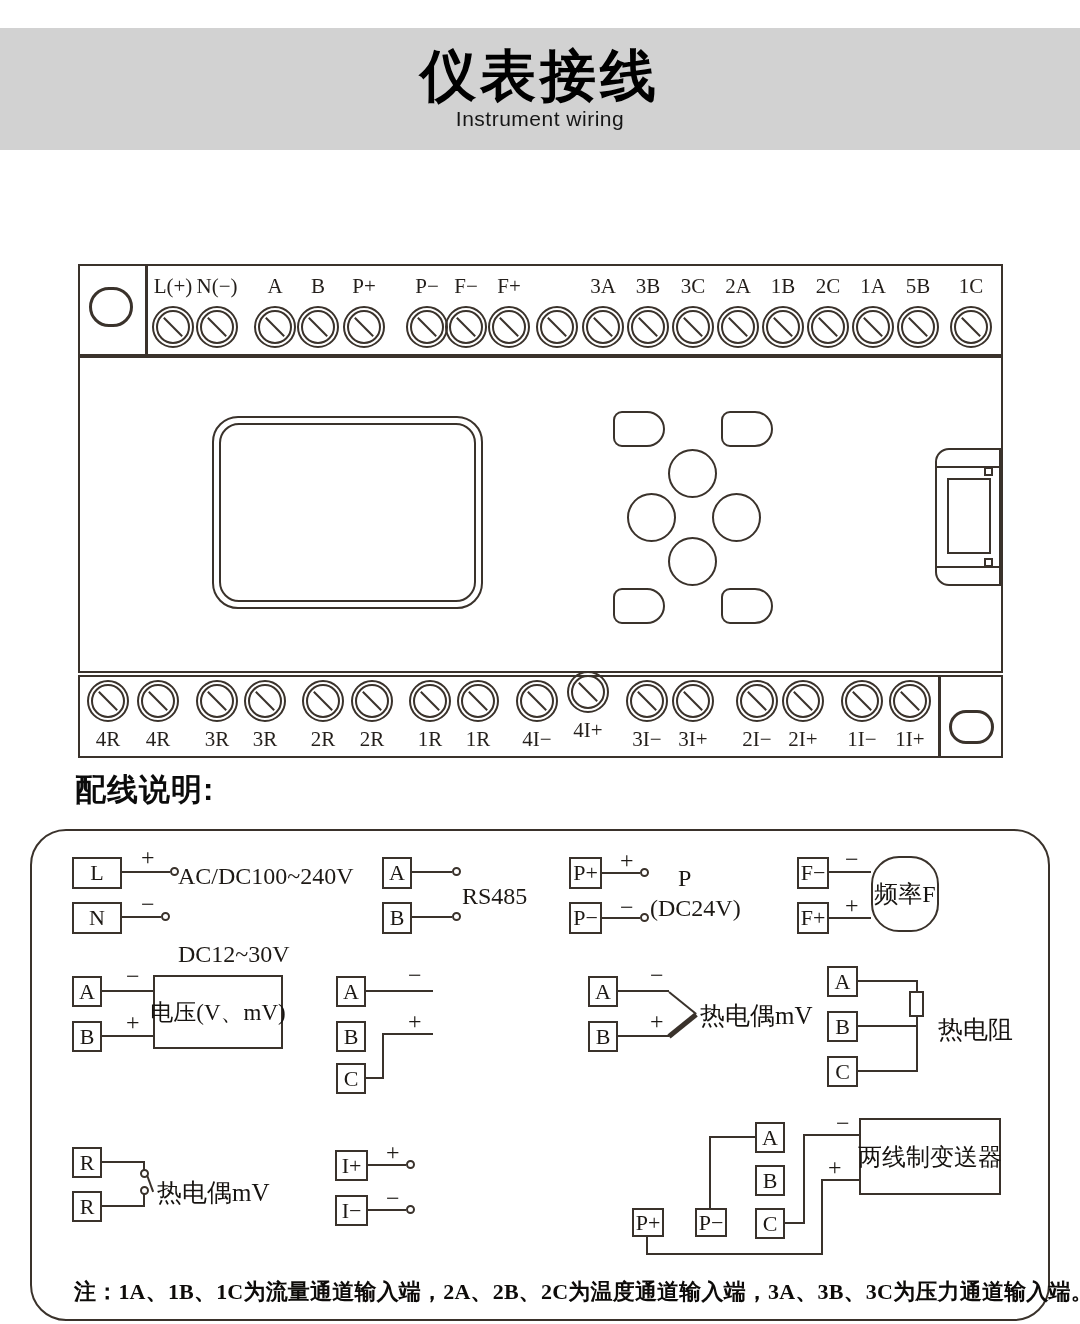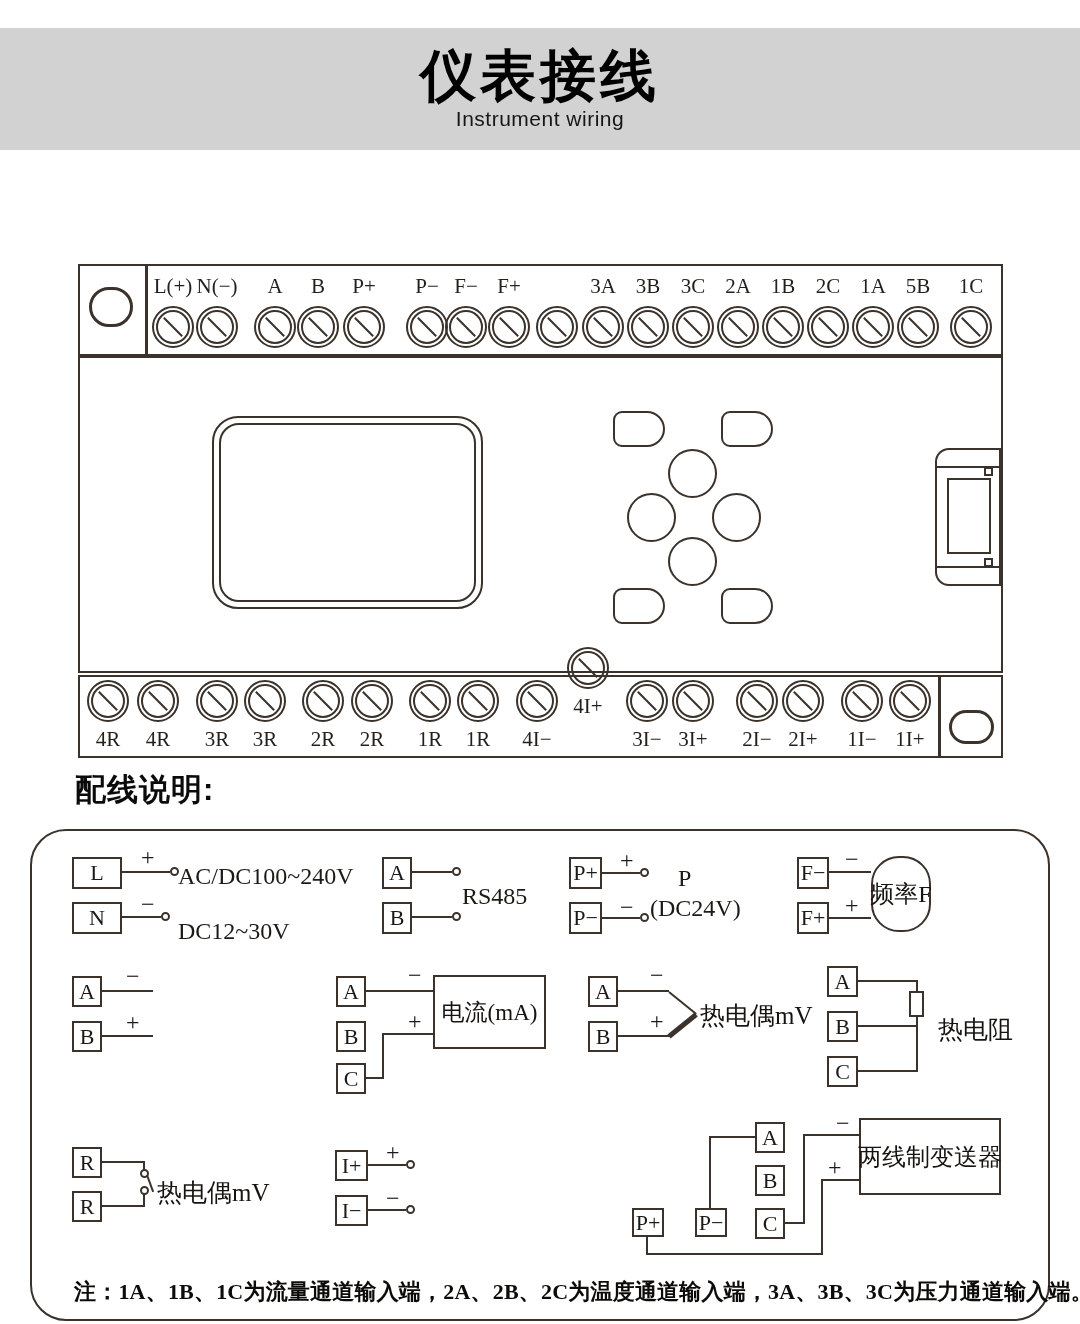--- a/index.html
+++ b/index.html
@@ -174,21 +174,21 @@
       <div class="term-label">1R</div>
     </div>
   <div class="term t-bot" style="left:454px;top:669px;">
       <div class="screw"></div>
       <div class="term-label">1R</div>
     </div>
   <div class="term t-bot" style="left:513px;top:669px;">
       <div class="screw"></div>
       <div class="term-label">4I−</div>
     </div>
-  <div class="term t-bot" style="left:564px;top:636px;">
+  <div class="term t-bot" style="left:564px;top:660px;">
       <div class="screw"></div>
       <div class="term-label">4I+</div>
     </div>
   <div class="term t-bot" style="left:623px;top:669px;">
       <div class="screw"></div>
       <div class="term-label">3I−</div>
     </div>
   <div class="term t-bot" style="left:669px;top:669px;">
       <div class="screw"></div>
       <div class="term-label">3I+</div>
@@ -237,21 +237,21 @@
 
   <div class="tbox" style="left:72px;top:846px;width:50px;height:32px;">L</div>
   <div class="hl" style="left:122px;top:860px;width:48px;"></div>
   <div class="sign" style="left:141px;top:834px;">+</div>
   <div class="node" style="left:170px;top:856px;"></div>
   <div class="tbox" style="left:72px;top:891px;width:50px;height:32px;">N</div>
   <div class="hl" style="left:122px;top:905px;width:39px;"></div>
   <div class="sign" style="left:141px;top:881px;">−</div>
   <div class="node" style="left:161px;top:901px;"></div>
   <div class="stext" style="left:178px;top:852px;">AC/DC100~240V</div>
-  <div class="stext" style="left:178px;top:907px;">DC12~30V</div>
+  <div class="stext" style="left:178px;top:930px;">DC12~30V</div>
 
   <div class="tbox" style="left:382px;top:846px;width:30px;height:32px;">A</div>
   <div class="hl" style="left:412px;top:860px;width:40px;"></div>
   <div class="node" style="left:452px;top:856px;"></div>
   <div class="tbox" style="left:382px;top:891px;width:30px;height:32px;">B</div>
   <div class="hl" style="left:412px;top:905px;width:40px;"></div>
   <div class="node" style="left:452px;top:901px;"></div>
   <div class="stext" style="left:462px;top:872px;">RS485</div>
 
   <div class="tbox" style="left:569px;top:846px;width:33px;height:32px;">P+</div>
@@ -264,39 +264,39 @@
   <div class="node" style="left:640px;top:902px;"></div>
   <div class="stext" style="left:678px;top:854px;">P</div>
   <div class="stext" style="left:650px;top:884px;">(DC24V)</div>
 
   <div class="tbox" style="left:797px;top:846px;width:32px;height:32px;">F−</div>
   <div class="hl" style="left:829px;top:860px;width:42px;"></div>
   <div class="sign" style="left:845px;top:836px;">−</div>
   <div class="tbox" style="left:797px;top:891px;width:32px;height:32px;">F+</div>
   <div class="hl" style="left:829px;top:906px;width:42px;"></div>
   <div class="sign" style="left:845px;top:882px;">+</div>
-  <div class="devbig" style="left:871px;top:845px;width:60px;height:76px;font-size:24px;border-radius:28px;">频率F</div>
+  <div class="devbig" style="left:871px;top:845px;width:68px;height:76px;font-size:24px;border-radius:28px;">频率F</div>
 
   <div class="tbox" style="left:72px;top:965px;width:30px;height:31px;">A</div>
   <div class="hl" style="left:102px;top:979px;width:51px;"></div>
   <div class="sign" style="left:126px;top:953px;">−</div>
   <div class="tbox" style="left:72px;top:1010px;width:30px;height:31px;">B</div>
   <div class="hl" style="left:102px;top:1024px;width:51px;"></div>
   <div class="sign" style="left:126px;top:999px;">+</div>
+  <div class="devbig" style="left:153px;top:964px;width:130px;height:74px;font-size:23px;">电压(V、mV)</div>
 
   <div class="tbox" style="left:336px;top:965px;width:30px;height:31px;">A</div>
   <div class="hl" style="left:366px;top:979px;width:67px;"></div>
   <div class="sign" style="left:408px;top:952px;">−</div>
   <div class="tbox" style="left:336px;top:1010px;width:30px;height:31px;">B</div>
   <div class="tbox" style="left:336px;top:1052px;width:30px;height:31px;">C</div>
   <div class="hl" style="left:366px;top:1066px;width:18px;"></div>
   <div class="vl" style="left:382px;top:1022px;height:46px;"></div>
   <div class="hl" style="left:382px;top:1022px;width:51px;"></div>
   <div class="sign" style="left:408px;top:998px;">+</div>
-  <div class="devbig" style="left:433px;top:964px;width:113px;height:74px;font-size:23px;">电流(mA)</div>
 
   <div class="tbox" style="left:588px;top:965px;width:30px;height:31px;">A</div>
   <div class="hl" style="left:618px;top:979px;width:51px;"></div>
   <div class="sign" style="left:650px;top:952px;">−</div>
   <div class="slant" style="left:669px;top:980px;width:35px;transform:rotate(39deg);"></div>
   <div class="tbox" style="left:588px;top:1010px;width:30px;height:31px;">B</div>
   <div class="hl" style="left:618px;top:1024px;width:51px;"></div>
   <div class="sign" style="left:650px;top:998px;">+</div>
   <div class="slant" style="left:669px;top:1023px;width:35px;height:5px;transform:rotate(-39deg);"></div>
   <div class="ctext" style="left:700px;top:988px;">热电偶mV</div>

